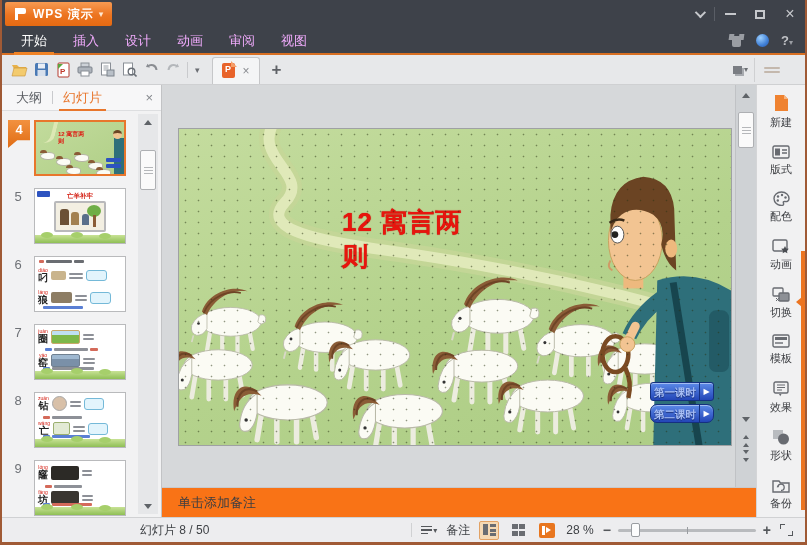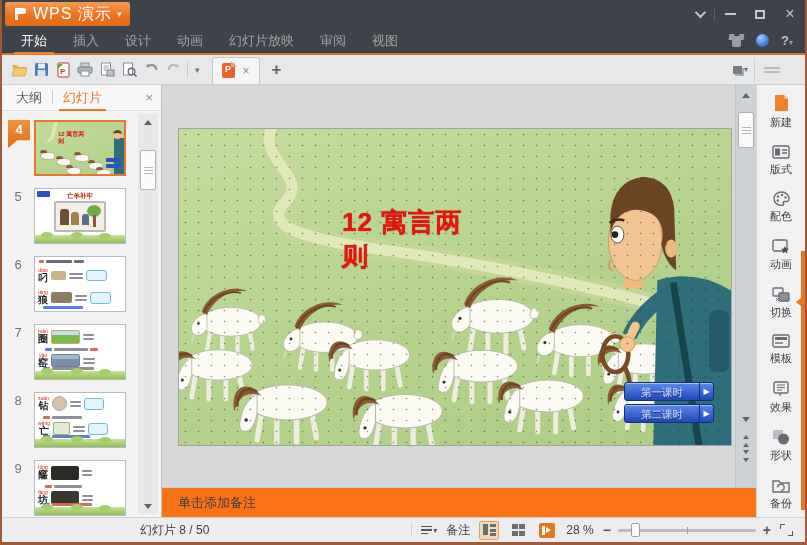--- a/index.html
+++ b/index.html
@@ -7,36 +7,36 @@
   .window{position:relative;width:807px;height:545px;overflow:hidden;
     font-family:"Liberation Sans",sans-serif;background:#d6d8da;
     border-left:2px solid #a05a35;border-right:2px solid #a05a35;border-bottom:3px solid #a05a35;}
   
   .titlebar{height:28px;background:#3e424a;display:flex;align-items:center;position:relative;}
   .app-btn{margin-left:3px;height:24px;display:flex;align-items:center;gap:5px;padding:0 9px;
     background:linear-gradient(#f79a52,#ec7420 55%,#e56a12);border-radius:2px;cursor:pointer;}
   .app-logo{width:14px;height:14px;position:relative;}
   .app-logo:before{content:"";position:absolute;left:1px;top:1px;width:3px;height:12px;background:#fff;}
   .app-logo:after{content:"";position:absolute;left:4px;top:1px;width:8px;height:6px;background:#fff;border-radius:0 2px 2px 0;}
-  .app-btn .app-label{color:#fff;font-size:16px;font-weight:normal;letter-spacing:1px;}
+  .app-btn .app-label{color:#fff;font-size:12px;font-weight:bold;letter-spacing:1px;}
   .app-btn .caret{color:#ffe8d2;font-size:9px;}
   .title-center{position:absolute;left:50%;transform:translateX(-50%);display:flex;align-items:center;gap:6px;
     color:#d5d6d9;font-size:12px;white-space:nowrap;}
   .file-ic{width:13px;height:15px;background:#e8632a;border-radius:2px;position:relative;flex:0 0 auto;}
   .file-ic:before{content:"P";position:absolute;left:0;right:0;top:1px;text-align:center;color:#fff;font-size:9px;font-weight:bold;}
   .file-ic:after{content:"";position:absolute;right:-2px;top:-2px;border:3px solid transparent;border-bottom-color:#f5a06a;border-left-color:#f5a06a;}
   .win-ctrls{margin-left:auto;display:flex;align-items:center;height:100%;}
   .wc{width:30px;height:100%;display:flex;align-items:center;justify-content:center;color:#c6c8cc;font-size:13px;cursor:pointer;}
   .wc .chev{width:8px;height:8px;border-right:2px solid #c6c8cc;border-bottom:2px solid #c6c8cc;transform:rotate(45deg) translateY(-2px);}
   .wc .minbar{width:11px;height:2px;background:#c6c8cc;}
   .wc .maxbox{width:10px;height:9px;border:2px solid #c6c8cc;}
   .wc-div{width:1px;height:14px;background:#5a5e66;}
   
   .menubar{height:27px;background:#3e424a;border-bottom:2px solid #d86f22;display:flex;align-items:stretch;padding-left:6px;}
-  .mtab{padding:0 13px;display:flex;align-items:center;font-size:13px;color:#a3a3a3;cursor:pointer;position:relative;}
+  .mtab{padding:0 13px;display:flex;align-items:center;font-size:13px;color:#f0abfc;cursor:pointer;position:relative;}
   .mtab.active{color:#ffffff;}
   .mtab.active:after{content:"";position:absolute;left:6px;right:6px;bottom:-2px;height:3px;background:#f08326;}
   .menu-right{margin-left:auto;display:flex;align-items:center;gap:12px;padding-right:12px;}
   .shirt{width:15px;height:13px;position:relative;}
   .shirt:before{content:"";position:absolute;left:3px;top:2px;right:3px;bottom:0;background:#9a9da3;border-radius:0 0 2px 2px;}
   .shirt:after{content:"";position:absolute;left:0;top:0;width:5px;height:6px;background:#9a9da3;box-shadow:10px 0 0 #9a9da3;transform:skewX(-8deg);}
   .bluedot{width:13px;height:13px;border-radius:50%;background:radial-gradient(circle at 35% 30%,#9cd0ff,#3f7fd6 60%,#2a57a8);}
   .help{color:#c0c2c6;font-size:12px;}
   .help b{font-size:13px;}
   .help .dn{font-size:8px;color:#9a9da3;}
@@ -116,25 +116,25 @@
   
   .editor{flex:1;display:flex;flex-direction:column;position:relative;min-width:0;}
   .canvas-area{flex:1;position:relative;background:#d6d8da;overflow:hidden;}
   .slide{position:absolute;left:16px;top:43px;width:554px;height:318px;border:1px solid #9fa1a3;
     background:linear-gradient(160deg,#c4dc9e,#b4d28c 55%,#adcd85);overflow:hidden;}
   .slide:after{content:"";position:absolute;inset:0;pointer-events:none;
     background-image:radial-gradient(circle,rgba(40,52,18,.5) .7px,transparent 1.1px);background-size:13px 11px;}
   .slide svg{position:absolute;inset:0;}
   .slide-title{position:absolute;left:163px;top:76px;width:250px;font-size:26px;line-height:34px;
     font-weight:bold;color:#e8150d;letter-spacing:1px;text-shadow:0 0 1px #b00;}
-  .slide-btn{position:absolute;right:17px;width:90px;height:19px;border:1px solid #15307f;border-radius:3px;
+  .slide-btn{position:absolute;right:17px;width:64px;height:19px;border:1px solid #15307f;border-radius:3px;
     background:linear-gradient(#5c8ae8,#2346b8);display:flex;align-items:stretch;box-shadow:inset 0 1px 0 rgba(255,255,255,.45);cursor:pointer;z-index:3;}
   .slide-btn .lbl{flex:1;text-align:center;font-size:10.5px;font-weight:bold;color:#a9c0f6;line-height:18px;text-shadow:0 1px 1px #16296b;}
   .slide-btn .chev{width:14px;border-left:1px solid #15307f;color:#fff;font-size:8px;line-height:18px;text-align:center;}
-  .btn1{bottom:44px;} .btn2{bottom:22px;}
+  .btn1{bottom:44px;} .btn2{bottom:22px;border-radius:7px;}
   
   .vscroll{position:absolute;right:0;top:0;bottom:0;width:21px;background:#cfd2d5;border-left:1px solid #c0c2c5;}
   .vs-up,.vs-dn{position:absolute;left:0;right:0;height:14px;display:flex;align-items:center;justify-content:center;cursor:pointer;}
   .tri-up{width:0;height:0;border:4px solid transparent;border-bottom:5px solid #5f6368;margin-bottom:2px;}
   .tri-dn{width:0;height:0;border:4px solid transparent;border-top:5px solid #5f6368;margin-top:2px;}
   .vs-thumb{position:absolute;left:2px;right:2px;border:1px solid #aeb0b3;background:#fafafa;border-radius:2px;
     display:flex;flex-direction:column;gap:2px;align-items:center;justify-content:center;cursor:grab;}
   .vs-thumb i{width:9px;height:1px;background:#b5b7ba;}
   .dbl{position:absolute;left:0;right:0;height:15px;display:flex;flex-direction:column;align-items:center;justify-content:center;cursor:pointer;}
   .dbl .t{width:0;height:0;border:3.5px solid transparent;}
@@ -201,21 +201,20 @@
         </span>
       <span class="wc" style="font-size:16px;">×</span>
     </div>
   </div>
 
   <div class="menubar">
     <div class="mtab active">开始</div>
     <div class="mtab">插入</div>
     <div class="mtab">设计</div>
     <div class="mtab">动画</div>
-    <div class="mtab">幻灯片放映</div>
     <div class="mtab">审阅</div>
     <div class="mtab">视图</div>
     <div class="menu-right">
       <span class="shirt"></span>
       <span class="bluedot"></span>
       <span class="help"><b>?</b><span class="dn">▾</span></span>
     </div>
   </div>
 
   <div class="toolbar">

